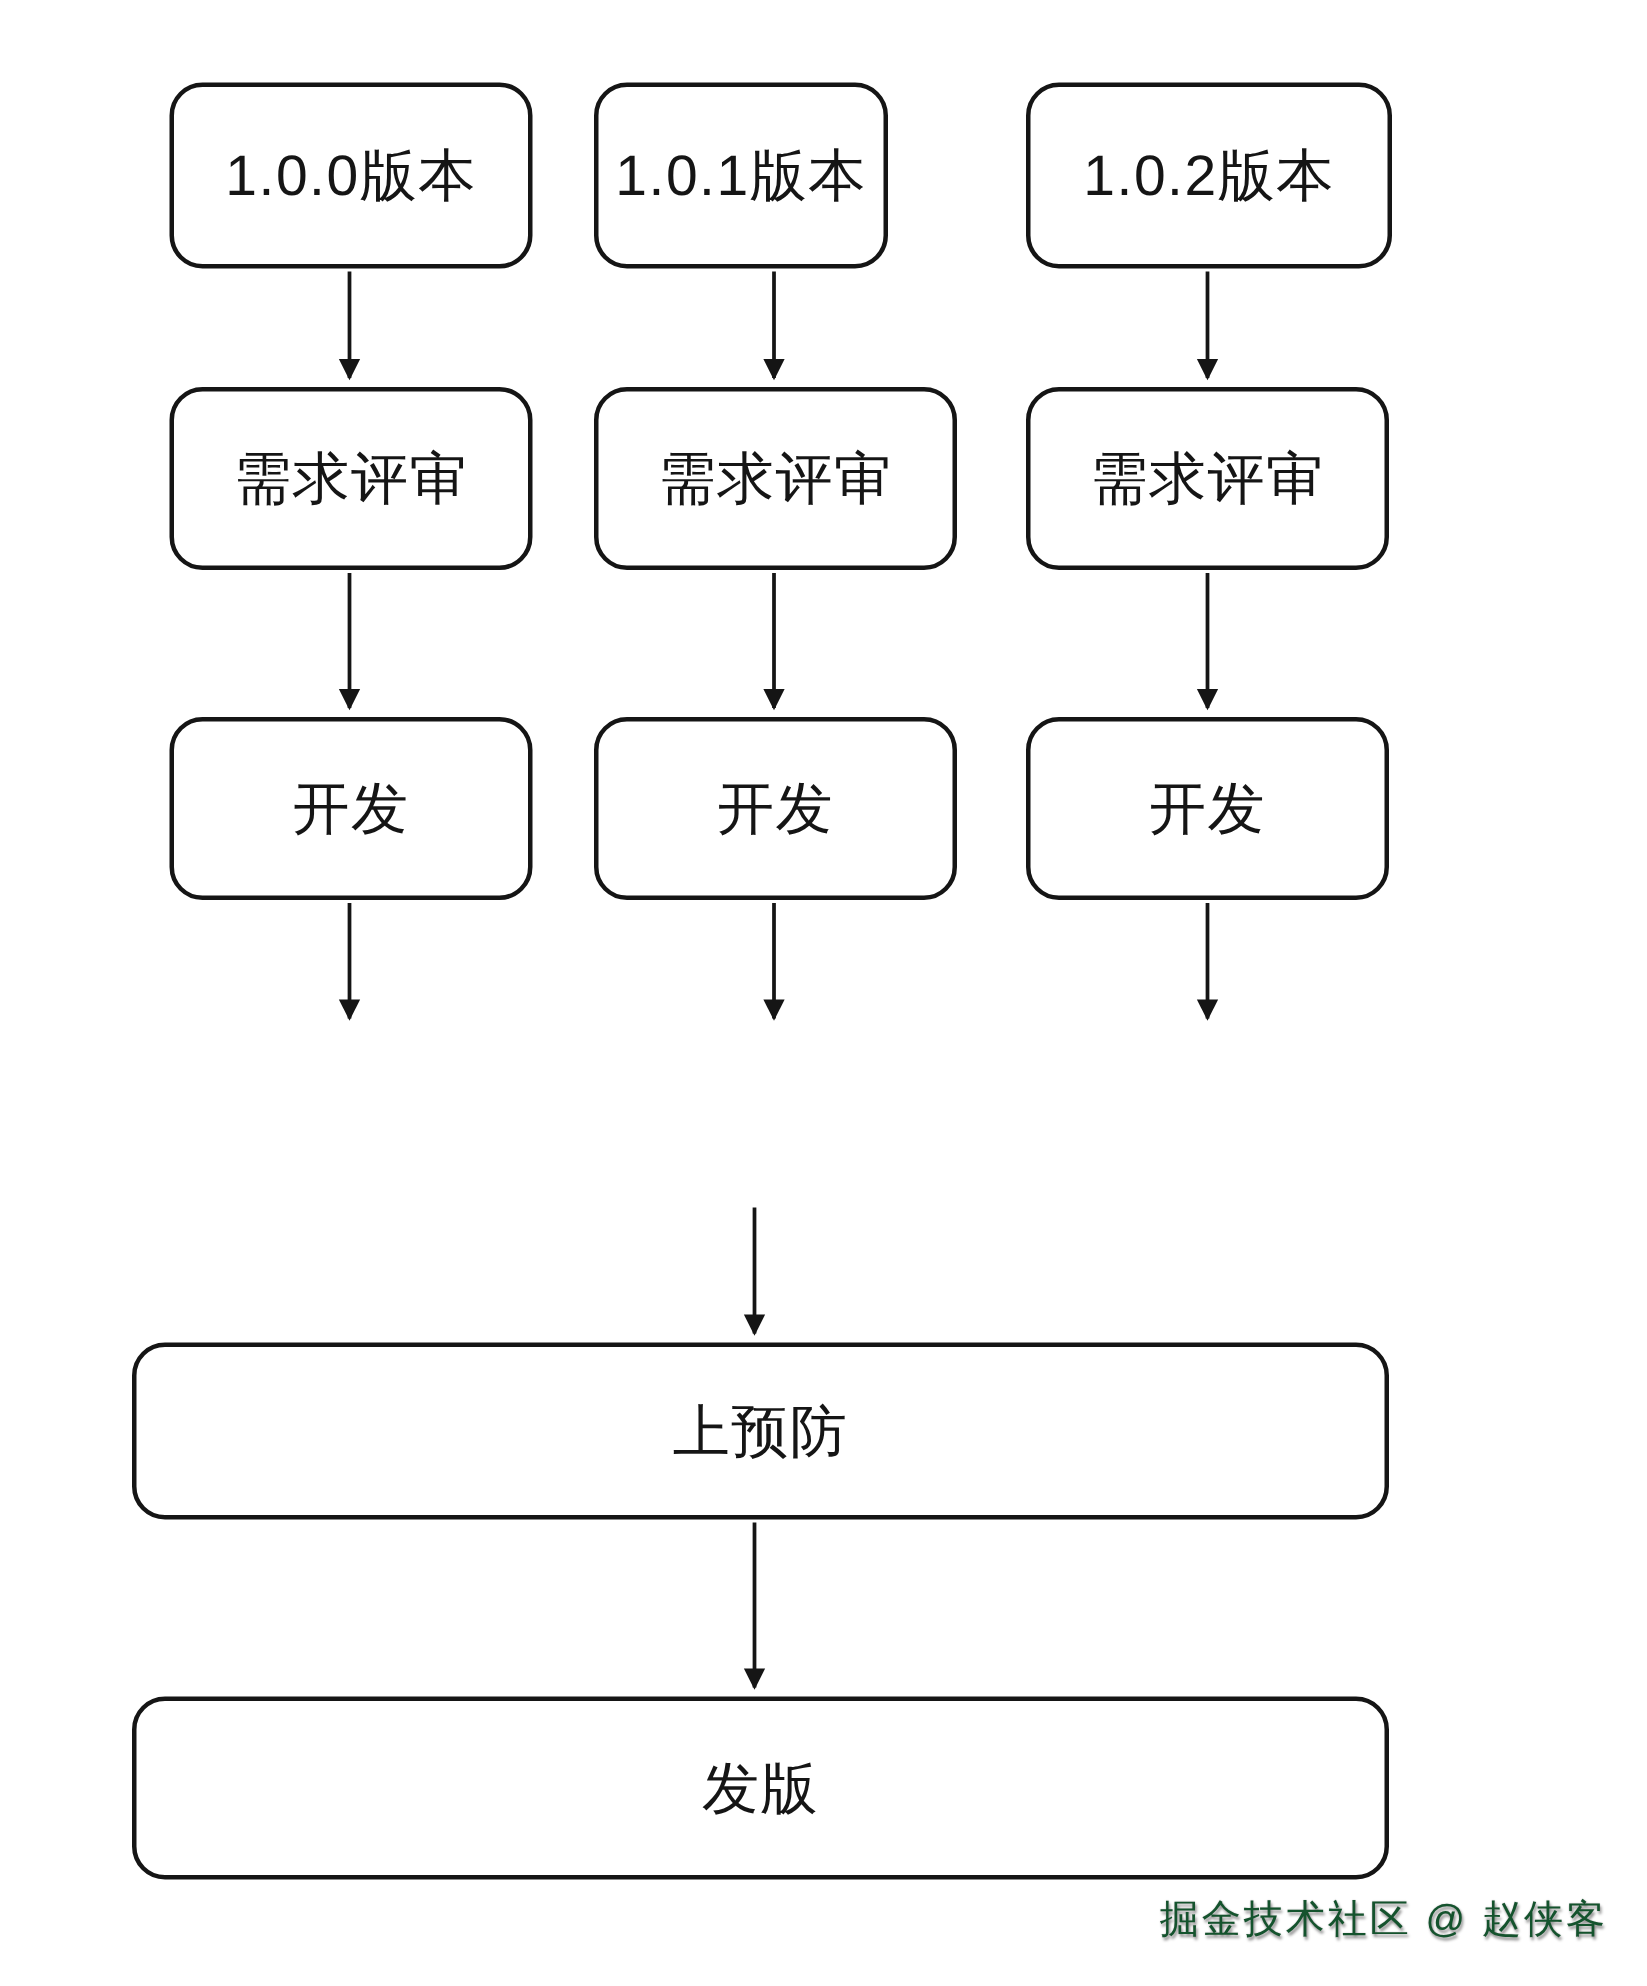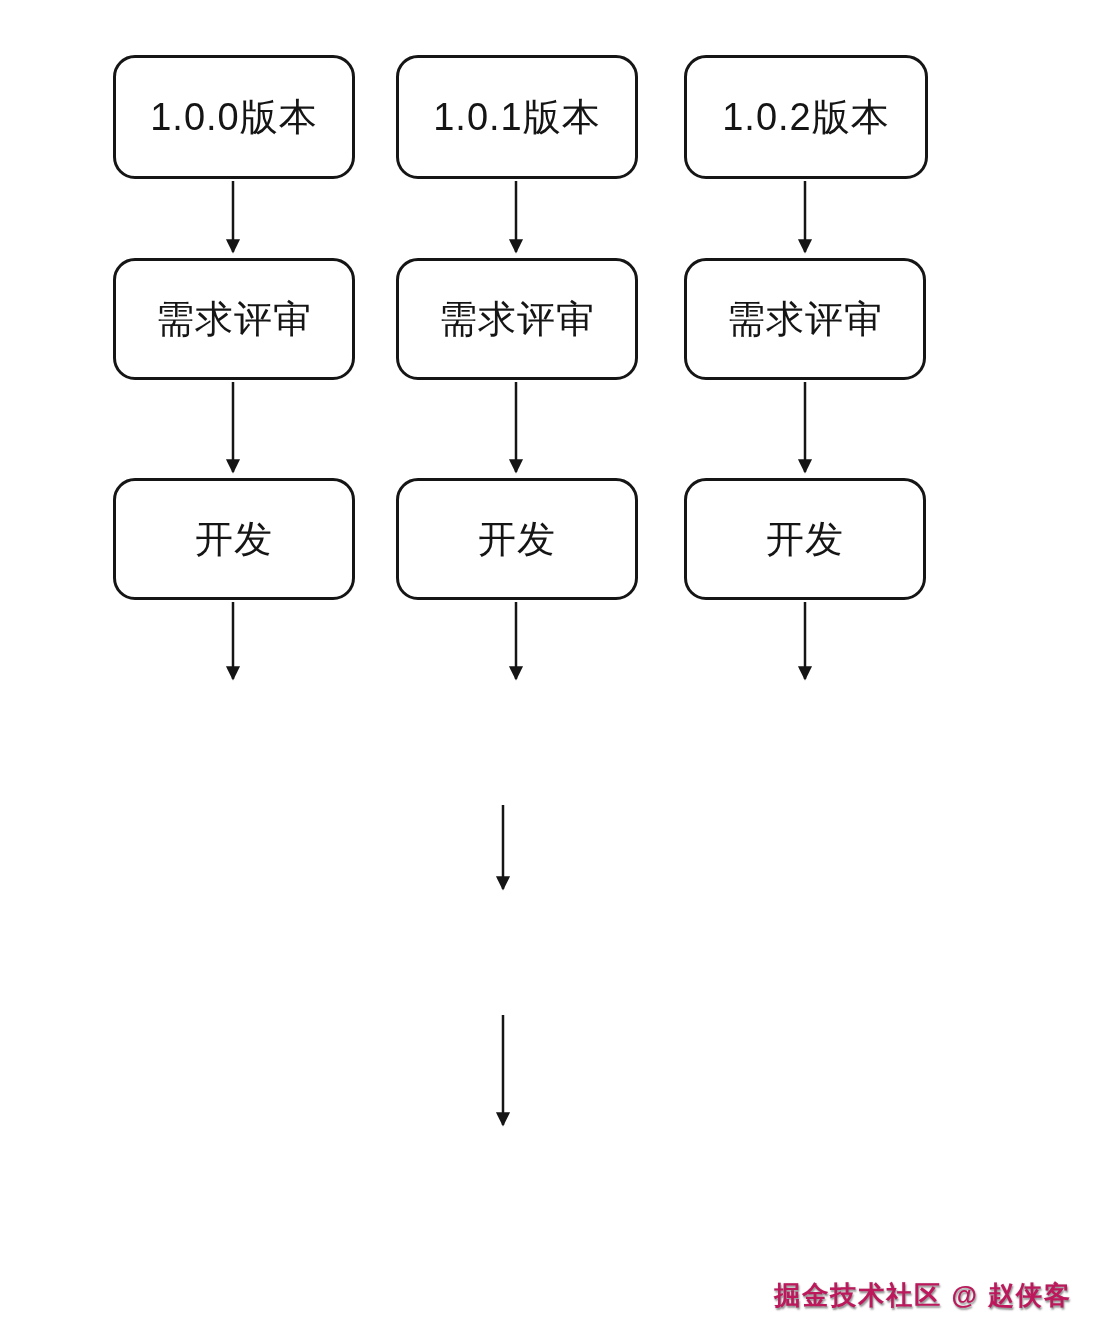--- a/index.html
+++ b/index.html
@@ -32,44 +32,43 @@
     display: flex;
     align-items: center;
     justify-content: center;
     font-size: 38px;
     color: #151515;
     letter-spacing: 1px;
     white-space: nowrap;
   }
   
   .n-v100    { left: 113px; top: 55px;  width: 242px; height: 124px; }
-  .n-v101    { left: 396px; top: 55px;  width: 242px; height: 124px; }
+  .n-v101    { left: 396px; top: 55px;  width: 196px; height: 124px; }
   .n-v102    { left: 684px; top: 55px;  width: 244px; height: 124px; }
   .n-review1 { left: 113px; top: 258px; width: 242px; height: 122px; }
   .n-review2 { left: 396px; top: 258px; width: 242px; height: 122px; }
   .n-review3 { left: 684px; top: 258px; width: 242px; height: 122px; }
   .n-dev1    { left: 113px; top: 478px; width: 242px; height: 122px; }
   .n-dev2    { left: 396px; top: 478px; width: 242px; height: 122px; }
   .n-dev3    { left: 684px; top: 478px; width: 242px; height: 122px; }
   
   .n-test    { left: 112px; top: 685px;  width: 808px; height: 118px; }
   .n-preprod { left: 88px;  top: 895px;  width: 838px; height: 118px; }
   .n-release { left: 88px;  top: 1131px; width: 838px; height: 122px; }
 
   .watermark {
     position: absolute;
     right: 26px;
     top: 1262px;
     font-size: 26px;
-    font-weight: 700;
+    font-weight: 400;
     letter-spacing: 2px;
-    color: #be185d;
+    color: #14532d;
     text-shadow: 1px 2px 2px #8d8d8d, 0 0 1px #b5b5b5;
     white-space: nowrap;
-    margin-top: 16px;
   }
 </style>
 </head>
 <body>
 
 <div class="canvas">
 
   <svg class="edges" viewBox="0 0 1098 1324" xmlns="http://www.w3.org/2000/svg">
     <defs>
       <marker id="arrow" viewBox="0 0 12 12" refX="10" refY="6" markerWidth="17" markerHeight="17" markerUnits="userSpaceOnUse" orient="auto">
@@ -112,16 +111,22 @@
   <div class="node n-dev1">
     <span>开发</span>
   </div>
   <div class="node n-dev2">
     <span>开发</span>
   </div>
   <div class="node n-dev3">
     <span>开发</span>
   </div>
 
+  <div class="node n-preprod">
+    <span>上预防</span>
+  </div>
+  <div class="node n-release">
+    <span>发版</span>
+  </div>
 
   <div class="watermark">掘金技术社区 @ 赵侠客</div>
 
 </div>
 
 </body></html>

